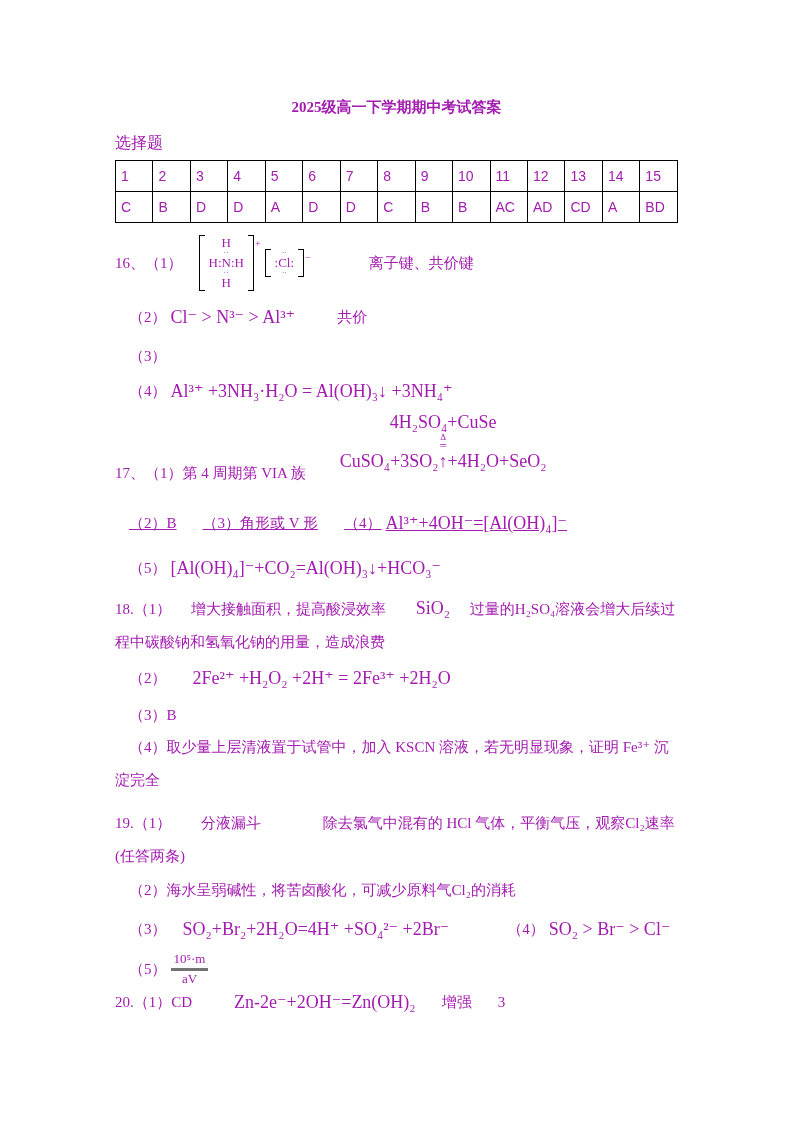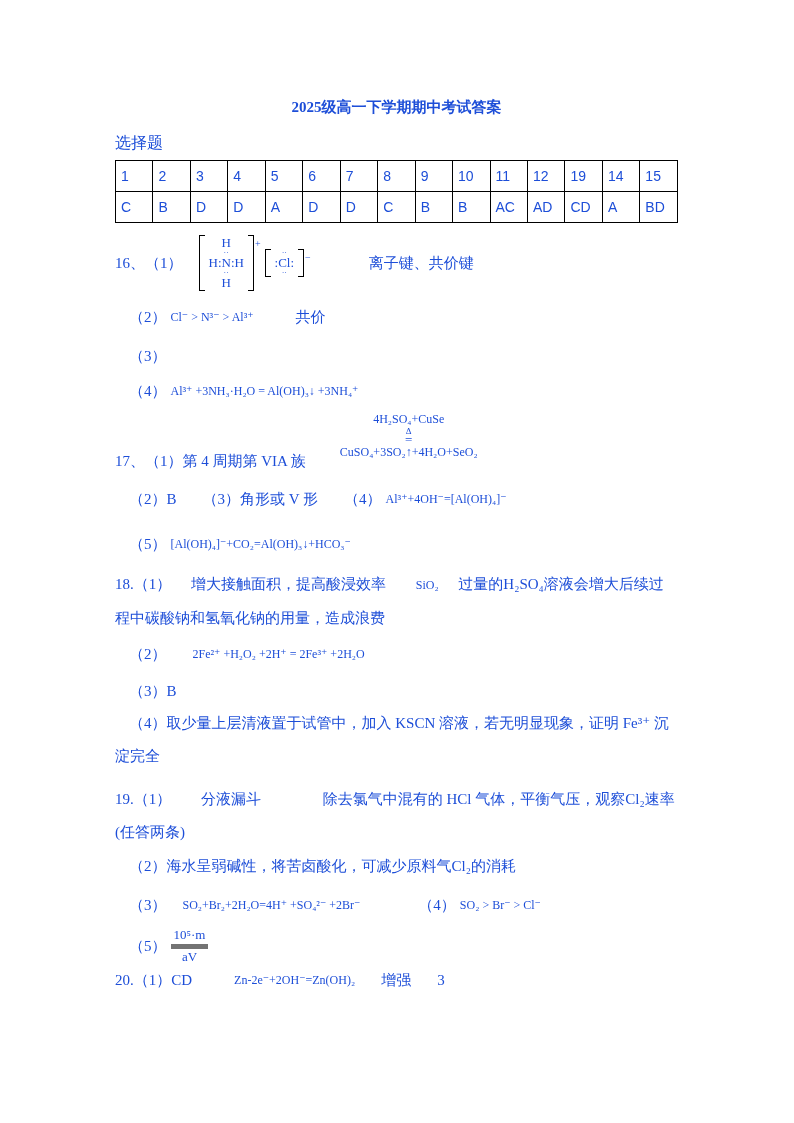--- a/index.html
+++ b/index.html
@@ -1,21 +1,21 @@
 <!DOCTYPE html>
 <html><head>
 <meta charset="utf-8">
 <style>
   html, body { margin: 0; padding: 0; background: #ffffff; }
   .page {
     position: relative;
     width: 794px;
     height: 1123px;
     background: #ffffff;
-    color: #1d4ed8;
+    color: #a21caf;
     font-family: "Liberation Serif", "DejaVu Serif", serif;
     padding: 96px 116px 14px 115px;
     box-sizing: border-box;
     overflow: hidden;
   }
   .title {
     font-size: 15px;
     font-weight: bold;
     text-align: center;
     line-height: 22px;
@@ -38,36 +38,36 @@
     padding: 0 0 0 5px;
     vertical-align: middle;
     overflow: hidden;
   }
 
   .line { display: flex; align-items: center; font-size: 15px; line-height: 24px; }
   .para { font-size: 15px; line-height: 33px; margin: 0; }
   .indent { margin-left: 14px; }
   .para.indent { margin-left: 0; text-indent: 14px; }
   .zh   { font-size: 15px; }
-  .chem { font-family: "Liberation Serif", "DejaVu Serif", serif; font-size: 12px; white-space: nowrap; }
+  .chem { font-family: "Liberation Serif", "DejaVu Serif", serif; font-size: 18px; white-space: nowrap; }
 
   
   .g0 { margin-right: 4px; }
   .g1 { margin-right: 16px; }
   .g2 { margin-right: 26px; }
   .g3 { margin-right: 42px; }
   .g4 { margin-right: 58px; }
 
   
   .q16-p1 { margin-top: 12px; }
   .q16-p2 { margin-top: 14px; }
   .q16-p3 { margin-top: 15px; }
   .q16-p4 { margin-top: 11px; }
   .q17-p1 { margin-top: 20px; display: flex; align-items: flex-end; }
-  .q17-row { margin-top: 16px; }
+  .q17-row { margin-top: 28px; text-decoration: underline; }
   .q17-p5 { margin-top: 21px; }
   .q18-p1 { margin-top: 12px; }
   .q18-p2 { margin-top: 7px; }
   .q18-p3 { margin-top: 13px; }
   .q18-p4 { margin-top: 4px; }
   .q19-p1 { margin-top: 10px; }
   .q19-p2 { margin-top: 5px; }
   .q19-p3 { margin-top: 15px; }
   .q19-p5 { margin-top: 10px; }
   .q20-line { margin-top: 2px; }
@@ -87,21 +87,21 @@
   
   .heat-eq { display: inline-flex; align-items: center; margin-left: 34px; position: relative; top: -11px; flex-direction: column; }
   .delta-eq { display: inline-flex; flex-direction: column; align-items: center; margin: 0 3px; }
   .delta  { font-size: 9px; line-height: 1; }
   .eqsign { font-size: 13px; line-height: 0.75; margin-top: -1px; }
 
   
   .fraction { display: inline-flex; flex-direction: column; align-items: center;
               font-family: "Liberation Serif", "DejaVu Serif", serif;
               font-size: 13px; line-height: 1.3; }
-  .fraction .num { border-bottom: 5px solid #737373; padding: 0 3px; }
+  .fraction .num { border-bottom: 3px solid #737373; padding: 0 3px; }
   .frac-line { align-items: center; }
   .note-line { display: block; }
 </style>
 </head>
 <body>
 
 <div class="page">
 
   <div class="title">2025级高一下学期期中考试答案</div>
 
@@ -115,21 +115,21 @@
         <td>3</td>
         <td>4</td>
         <td>5</td>
         <td>6</td>
         <td>7</td>
         <td>8</td>
         <td>9</td>
         <td>10</td>
         <td>11</td>
         <td>12</td>
-        <td>19</td>
+        <td>13</td>
         <td>14</td>
         <td>15</td>
       </tr>
       <tr>
         <td>C</td>
         <td>B</td>
         <td>D</td>
         <td>D</td>
         <td>A</td>
         <td>D</td>

